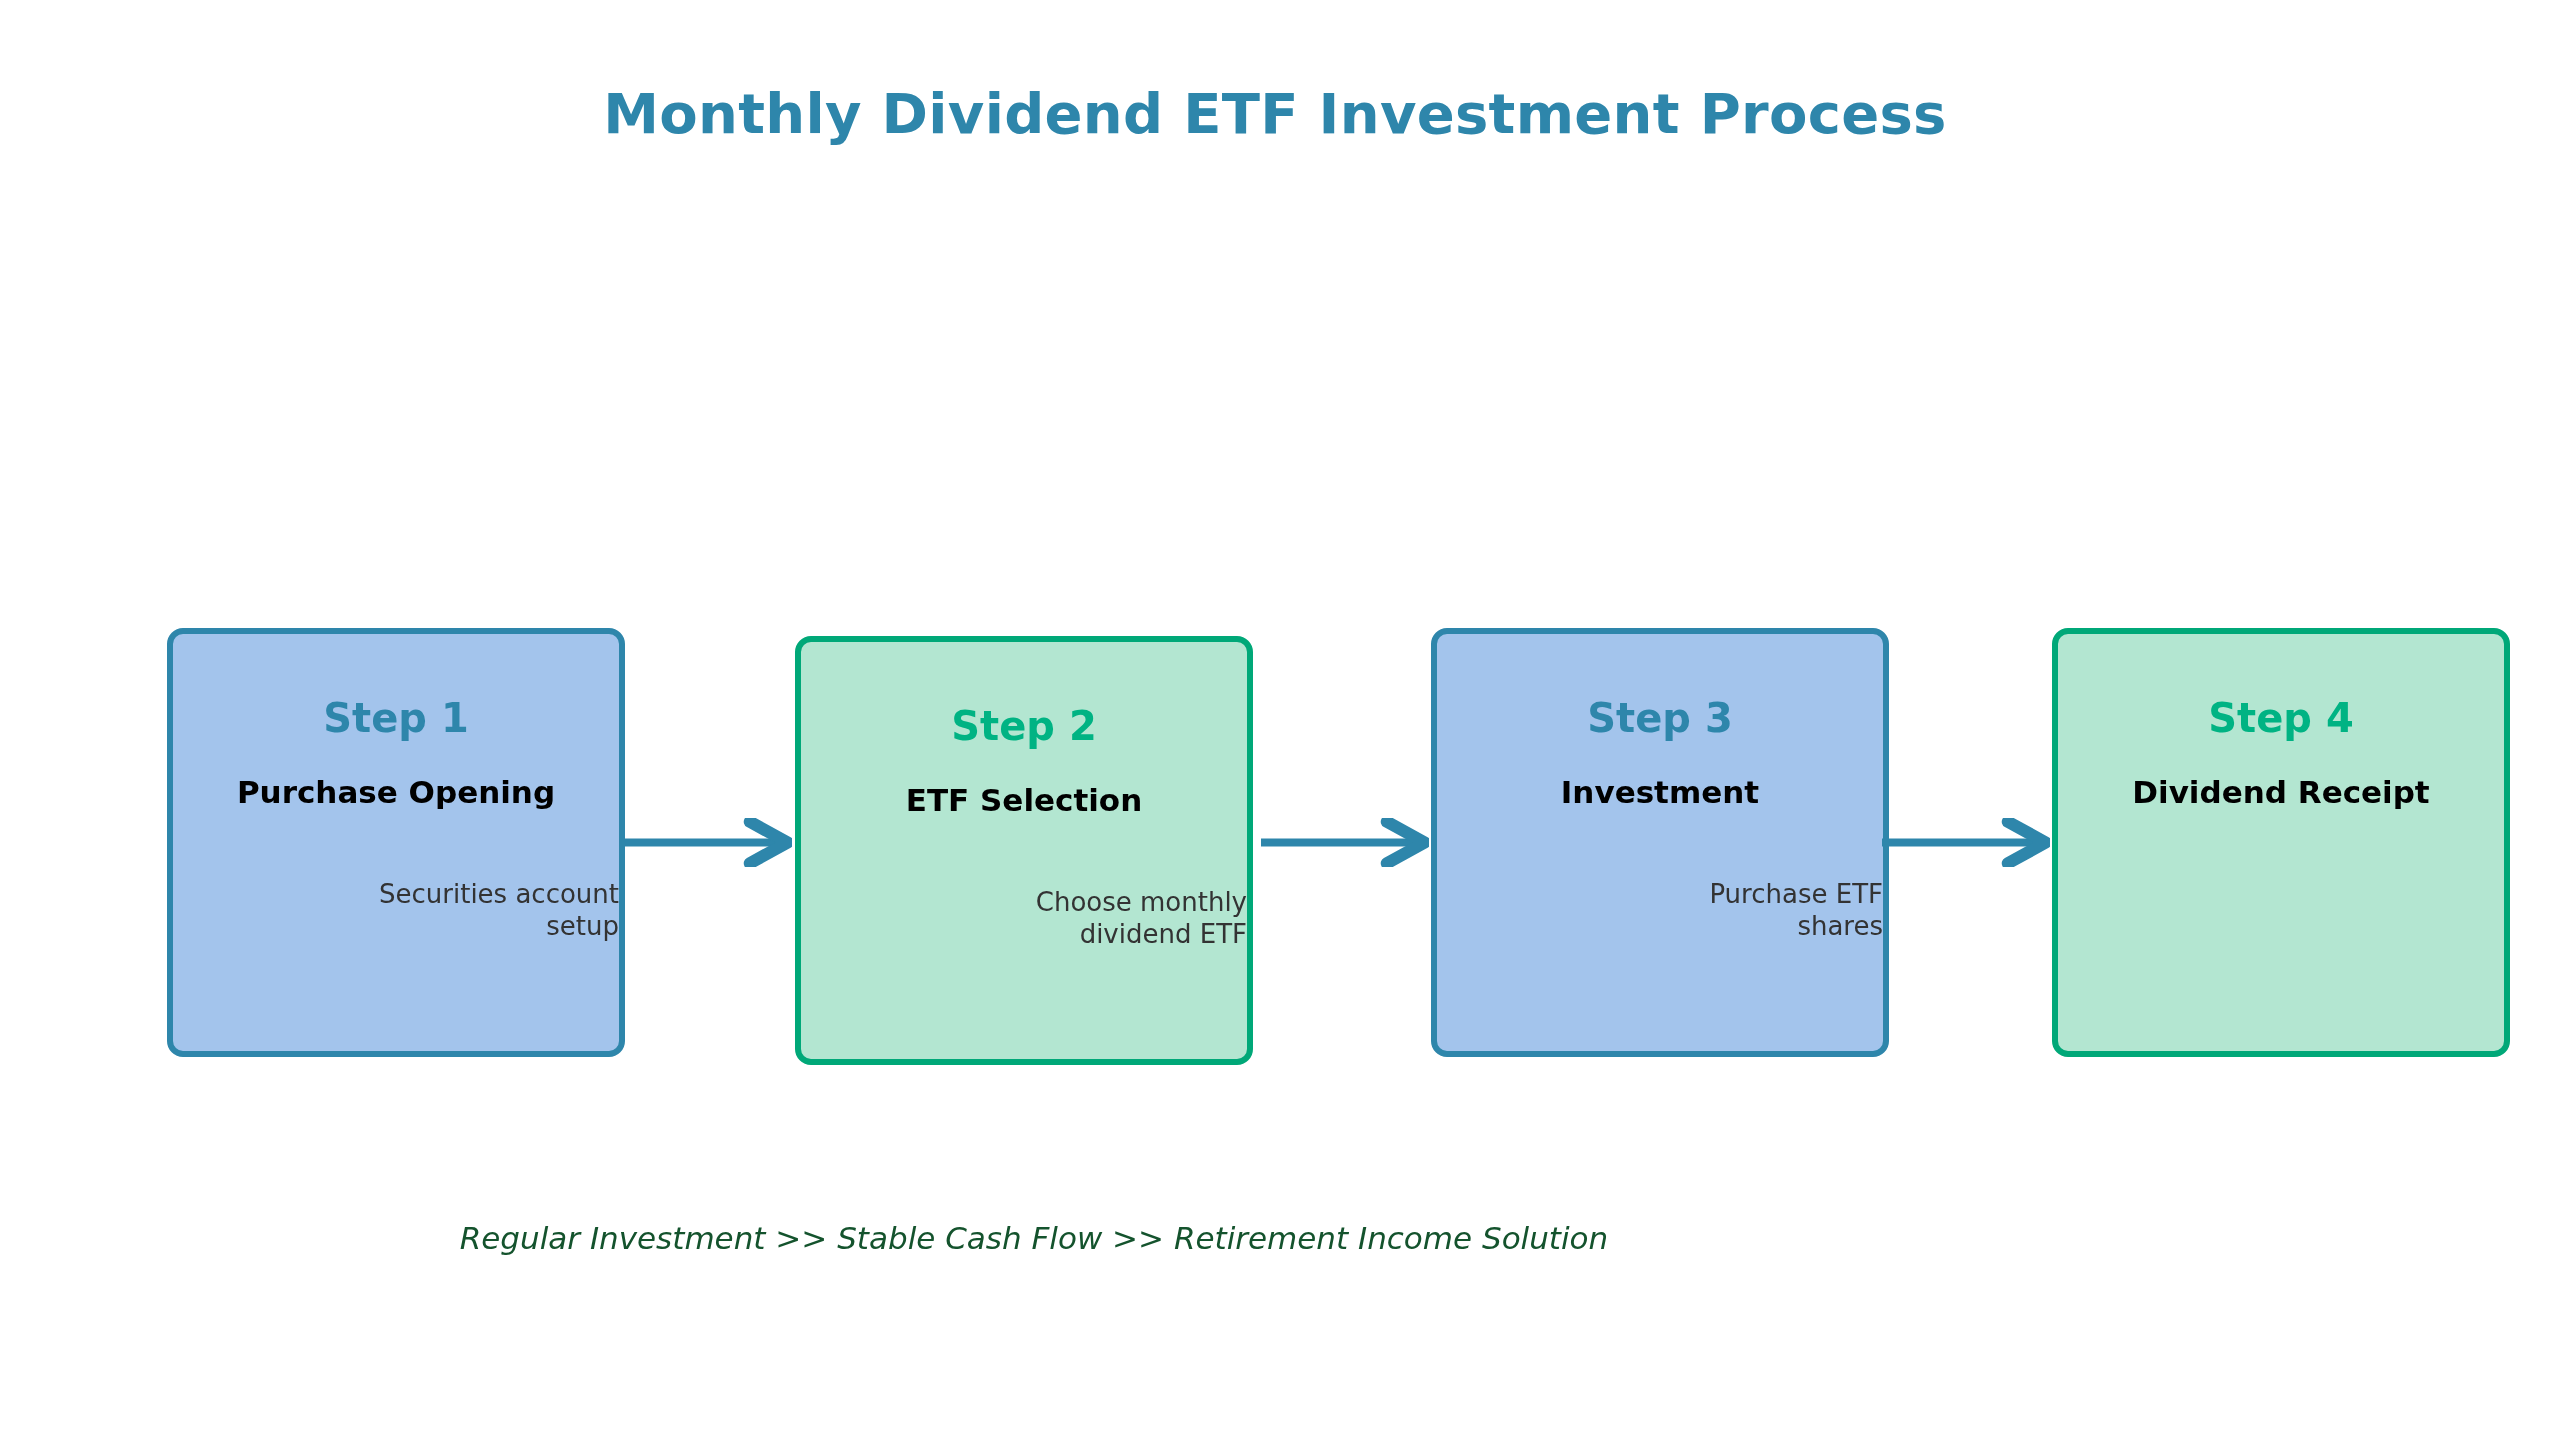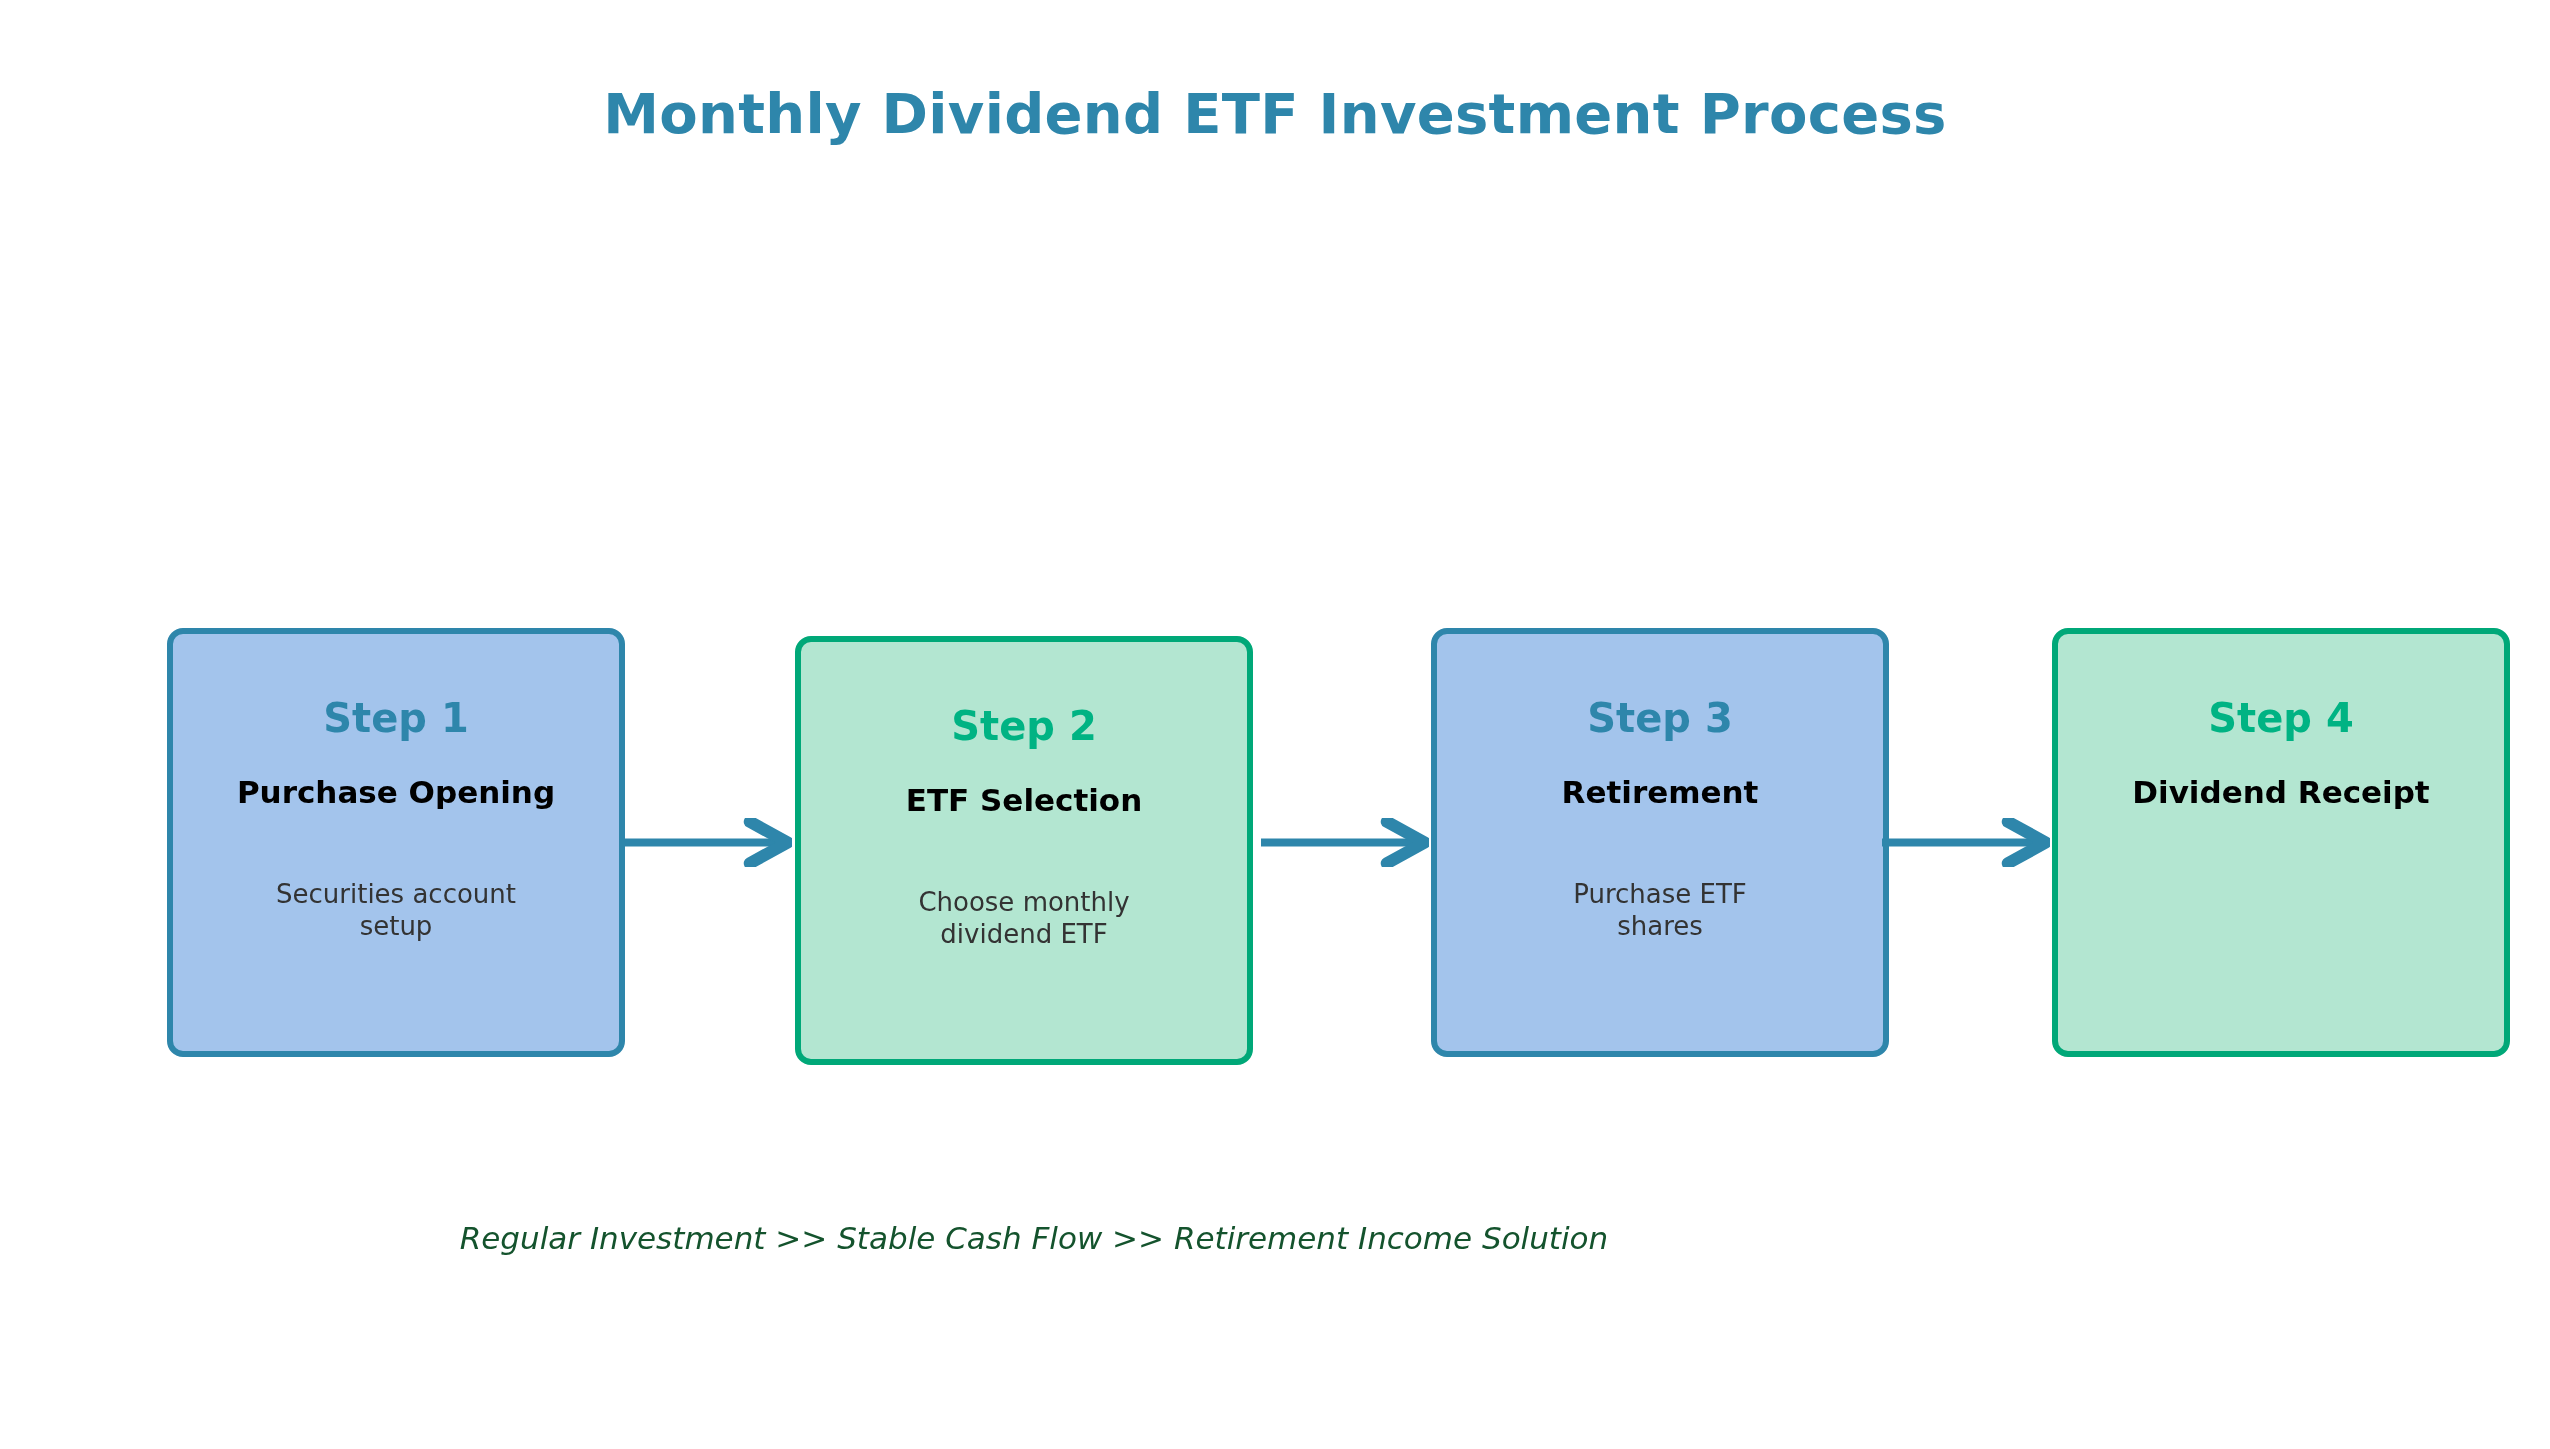--- a/index.html
+++ b/index.html
@@ -90,21 +90,21 @@
     color: #000000;
     line-height: 1.0;
     white-space: nowrap;
   }
 
   .step-desc {
     position: absolute;
     left: 0;
     right: 0;
     top: 245px;
-    text-align: center;
+    text-align: right;
     font-size: 26px;
     font-weight: normal;
     color: #333333;
     line-height: 1.22;
     white-space: pre-line;
   }
 
   
   .flow-arrow {
     position: absolute;
@@ -160,21 +160,21 @@
 
   <div id="flow-arrow-2" class="flow-arrow">
     <svg width="168" height="49" viewBox="0 0 275 80" xmlns="http://www.w3.org/2000/svg">
       <line x1="0" y1="40" x2="262" y2="40" stroke="#2e86ab" stroke-width="13" stroke-linecap="butt"></line>
       <polyline points="206,6 268,40 206,74" fill="none" stroke="#2e86ab" stroke-width="20" stroke-linecap="round" stroke-linejoin="round"></polyline>
     </svg>
   </div>
 
   <div id="step-box-3" class="step-box theme-blue">
     <div class="step-label">Step 3</div>
-    <div class="step-title">Retirement</div>
+    <div class="step-title">Investment</div>
     <div class="step-desc">Purchase ETF
 shares</div>
   </div>
 
   <div id="flow-arrow-3" class="flow-arrow">
     <svg width="168" height="49" viewBox="0 0 275 80" xmlns="http://www.w3.org/2000/svg">
       <line x1="0" y1="40" x2="262" y2="40" stroke="#2e86ab" stroke-width="13" stroke-linecap="butt"></line>
       <polyline points="206,6 268,40 206,74" fill="none" stroke="#2e86ab" stroke-width="20" stroke-linecap="round" stroke-linejoin="round"></polyline>
     </svg>
   </div>

